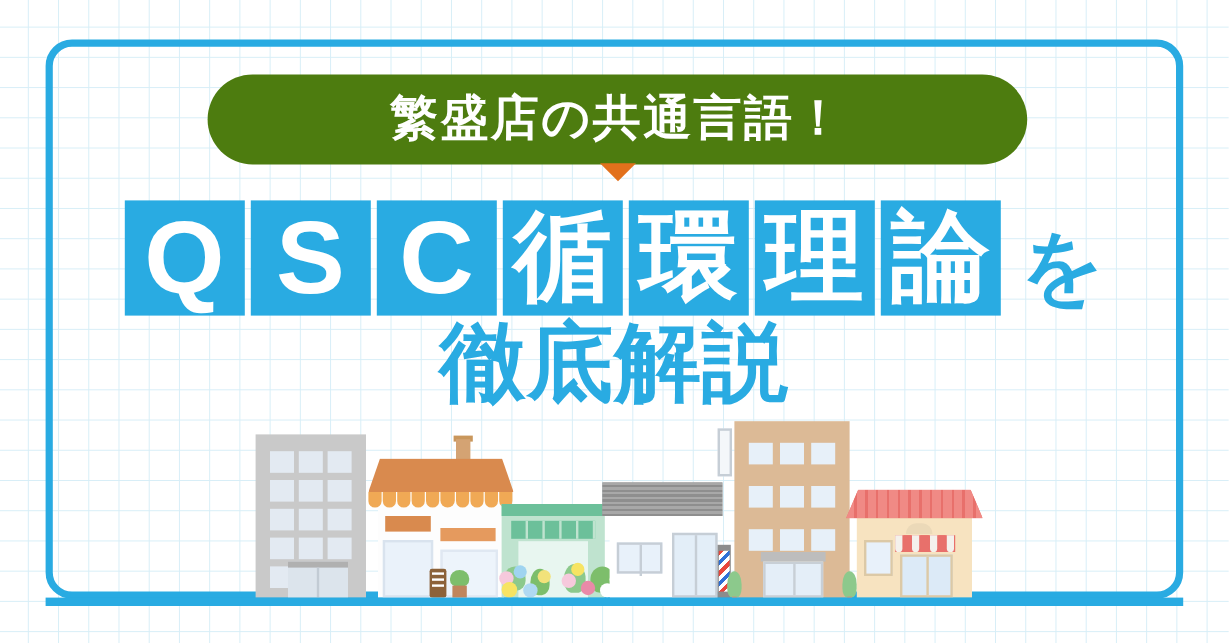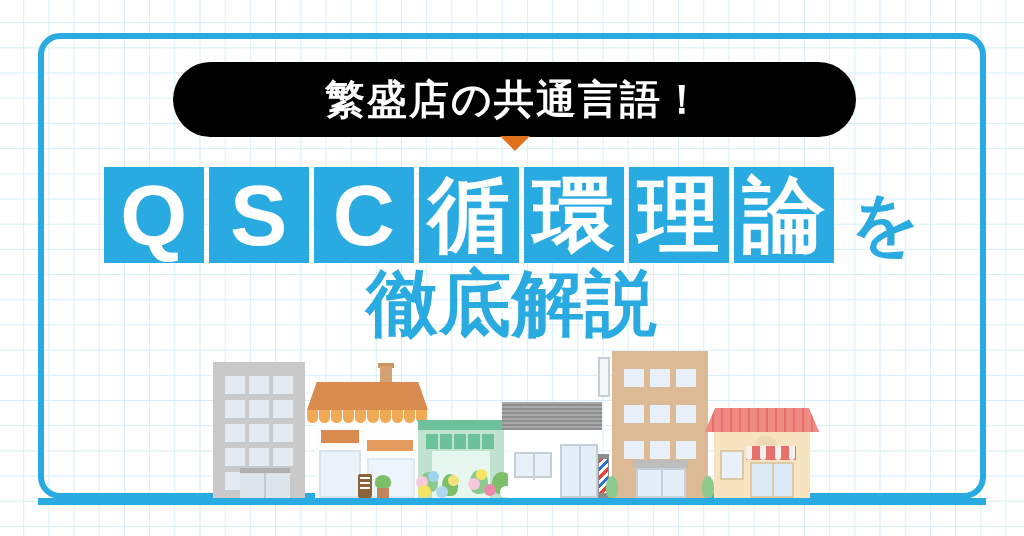--- a/index.html
+++ b/index.html
@@ -26,21 +26,21 @@
     border:6px solid #29ABE2;
     border-radius:22px;
     background:transparent;
   }
   
   #banner-wrap{
     position:absolute; left:173px; top:62px; width:683px; height:75px;
   }
   #banner{
     width:100%; height:100%;
-    background:#000000;
+    background:#4d7c0f;
     border-radius:38px;
     display:flex; align-items:center; justify-content:center;
   }
   #banner-text{
     color:#ffffff;
     font-size:40px;
     font-weight:bold;
     letter-spacing:2px;
     line-height:1;
     white-space:nowrap;

